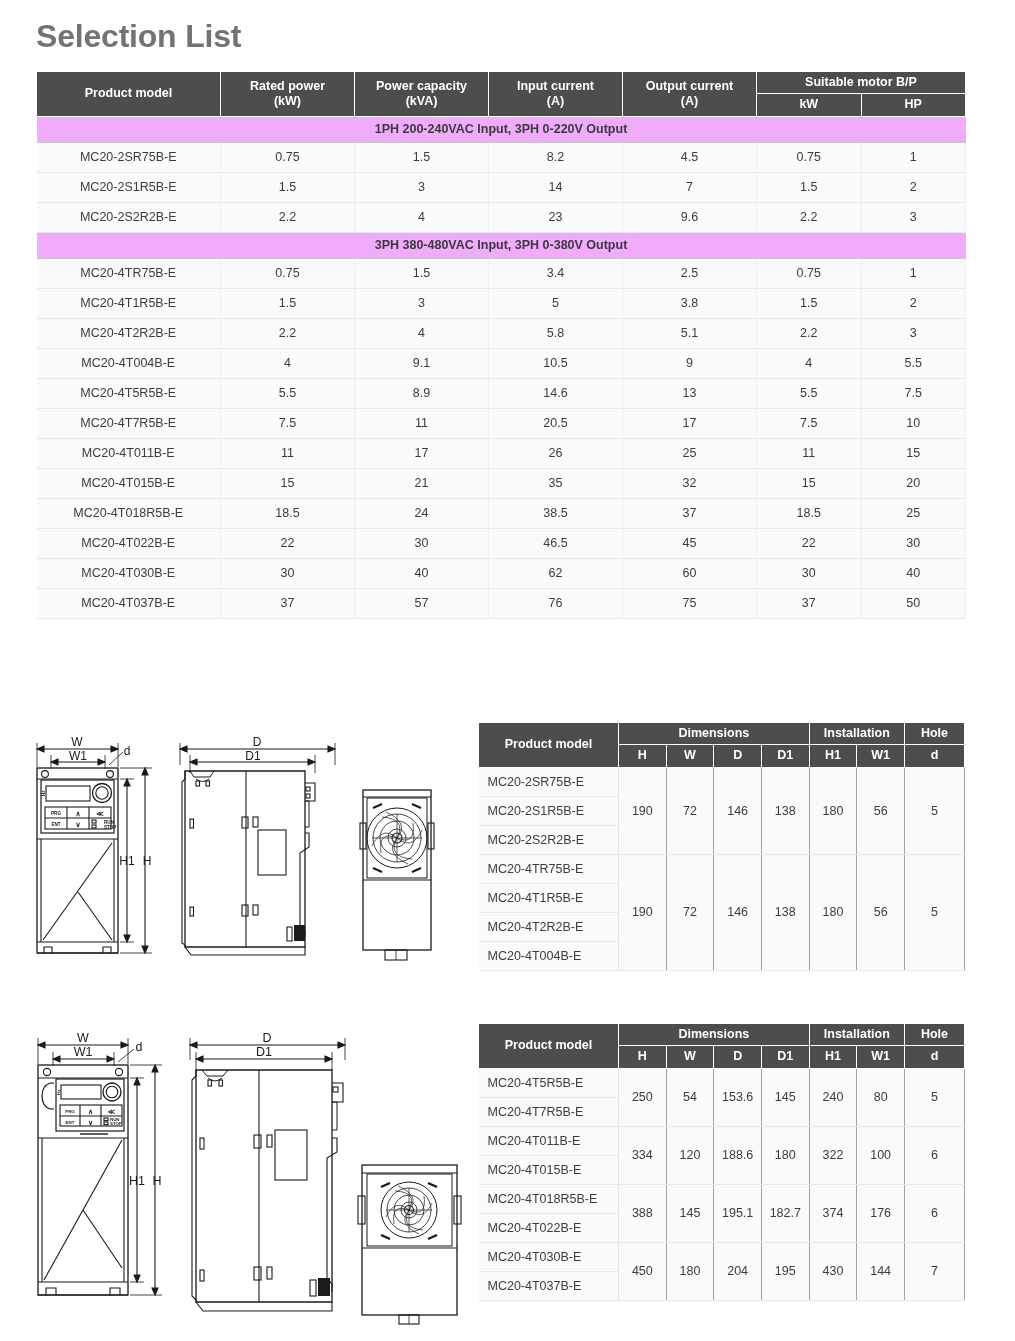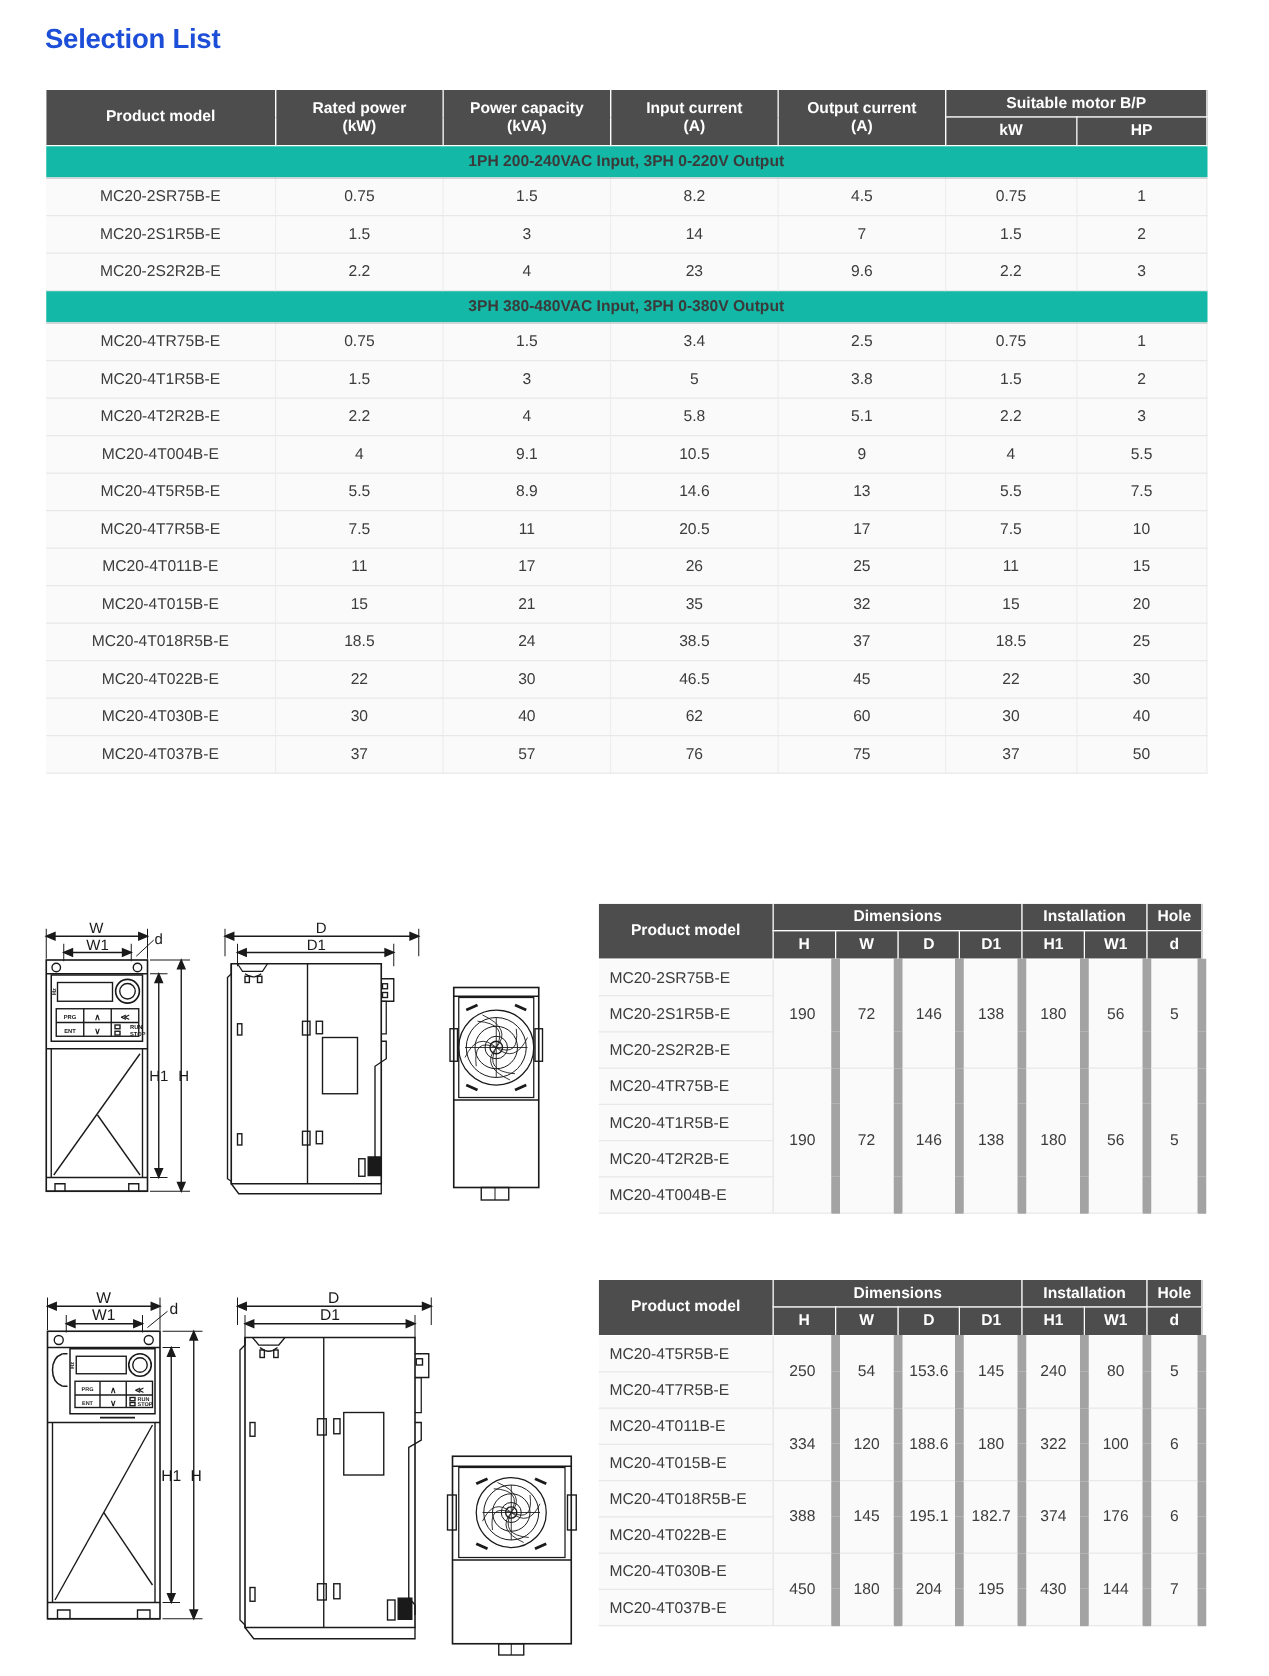--- a/index.html
+++ b/index.html
@@ -12,23 +12,23 @@
     color: #333333;
     position: relative;
     overflow: hidden;
   }
 
   .page { position: relative; width: 1015px; height: 1341px; }
 
   h1.section-title {
     position: absolute;
     margin: 0;
-    font-size: 22px;
+    font-size: 32px;
     font-weight: bold;
-    color: #1d4ed8;
+    color: #737373;
     letter-spacing: -0.2px;
   }
   #title-selection { left: 36px; top: 18px; }
   #title-size { left: 36px; top: 664px; }
 
   
   table.grid {
     position: absolute;
     border-collapse: collapse;
     table-layout: fixed;
@@ -45,21 +45,21 @@
   }
   table.grid td {
     background: #fafafa;
     color: #3c3c3c;
     text-align: center;
     border-bottom: 1px solid #e8e8e8;
     border-right: 1px solid #eeeeee;
     padding: 0;
   }
   table.grid tr.band td {
-    background: #14b8a6;
+    background: #f0abfc;
     color: #3a3a3a;
     font-weight: bold;
     text-align: center;
     border-bottom: 1px solid #c8c8c8;
     border-right: none;
     font-size: 12.5px;
   }
 
   
   #selection-table { left: 36px; top: 71px; width: 930px; }
@@ -70,29 +70,29 @@
   #selection-table td.model { text-align: center; }
   #selection-table tr.band td { height: 26px; }
   #selection-table th.grp { padding-bottom: 3px; margin-left: 19px; }
 
   
   table.dim { font-size: 12.5px; width: 487px; }
   table.dim th.model-col { width: 140px; }
   table.dim th.dcol { width: 50px; }
   table.dim th.h1col { width: 51px; }
   table.dim th.w1col { width: 51px; }
-  table.dim th.holecol { width: 44px; margin-top: 16px; }
+  table.dim th.holecol { width: 60px; margin-top: 16px; }
   table.dim td { height: 29px; }
   table.dim td.model {
     text-align: left;
     padding-left: 9px;
     border-right: 1px solid #e4e4e4;
   }
   table.dim td.val {
-    border-right: 7px solid #a3a3a3;
+    border-right: 1px solid #a3a3a3;
     border-bottom: 1px solid #e8e8e8;
   }
   table.dim td.val-span { vertical-align: middle; }
   #dim-table-1 { left: 478px; top: 722px; }
   #dim-table-2 { left: 478px; top: 1023px; }
 
   
   .drawing-block { position: absolute; }
   #drawing-1 { left: 10px; top: 735px; width: 460px; height: 255px; }
   #drawing-2 { left: 10px; top: 1030px; width: 460px; height: 300px; }

